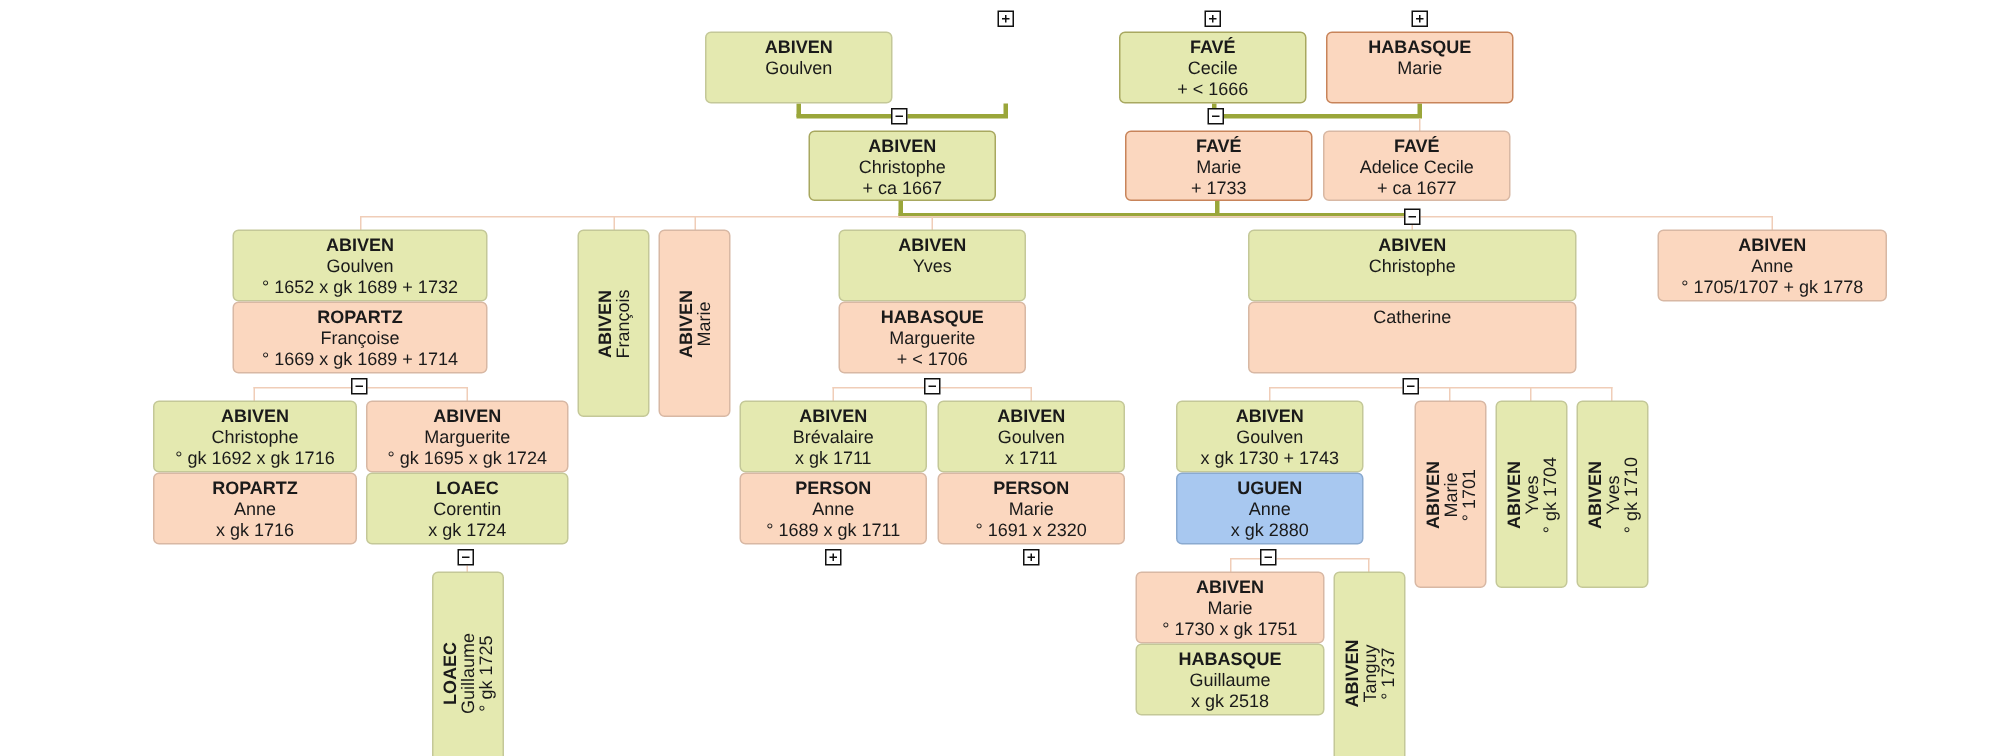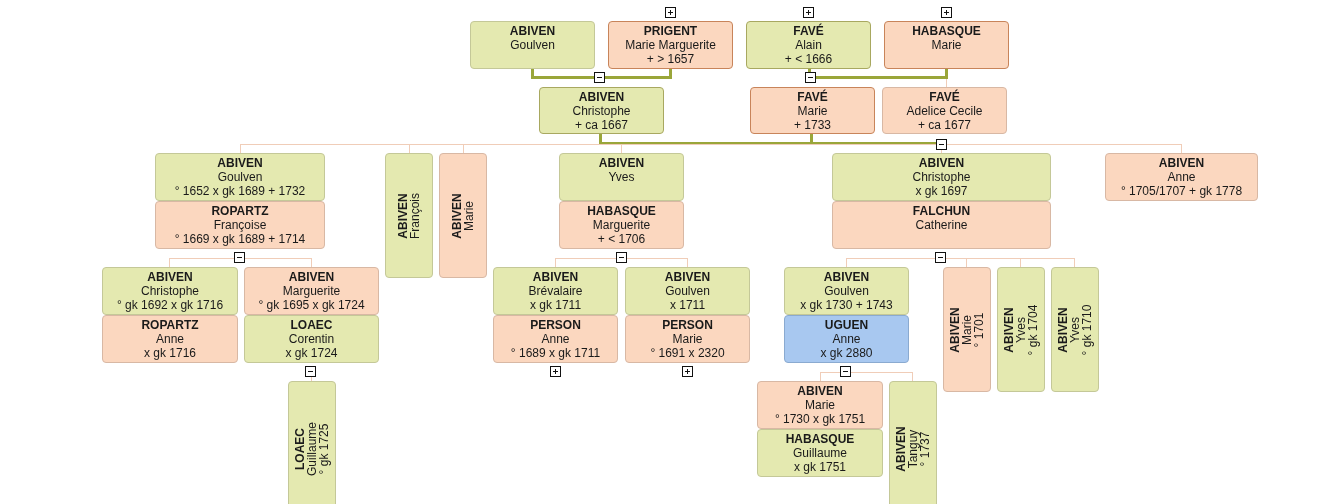--- a/index.html
+++ b/index.html
@@ -87,30 +87,25 @@
   <div class="line kids" style="left:1050px;top:258px;width:1px;height:10px;"></div>
 
   <div class="line kids" style="left:796px;top:372px;width:93px;height:1px;"></div>
   <div class="line kids" style="left:796px;top:372px;width:1px;height:10px;"></div>
   <div class="line kids" style="left:888px;top:372px;width:1px;height:10px;"></div>
 
   <div class="box m" style="left:446px;top:21px;width:125px;height:48px;">
     <span class="sn">ABIVEN</span>
     <span class="gn">Goulven</span>
   </div>
-  <div class="box f strong" style="left:584px;top:21px;width:125px;height:48px;">
-    <span class="sn">PRIGENT</span>
-    <span class="gn">Marie Marguerite</span>
-    <span class="dt">+ &gt; 1657</span>
-  </div>
   <div class="tog plus" style="left:641px;top:7px;"></div>
 
   <div class="box m strong" style="left:722px;top:21px;width:125px;height:48px;">
     <span class="sn">FAVÉ</span>
-    <span class="gn">Alain</span>
+    <span class="gn">Cecile</span>
     <span class="dt">+ &lt; 1666</span>
   </div>
   <div class="tog plus" style="left:779px;top:7px;"></div>
   <div class="box f strong" style="left:860px;top:21px;width:125px;height:48px;">
     <span class="sn">HABASQUE</span>
     <span class="gn">Marie</span>
   </div>
   <div class="tog plus" style="left:917px;top:7px;"></div>
 
   <div class="tog" style="left:570px;top:72px;"></div>
@@ -165,24 +160,22 @@
   <div class="box f" style="left:535px;top:201px;width:125px;height:48px;">
     <span class="sn">HABASQUE</span>
     <span class="gn">Marguerite</span>
     <span class="dt">+ &lt; 1706</span>
   </div>
   <div class="tog" style="left:592px;top:252px;"></div>
 
   <div class="box m" style="left:808px;top:153px;width:219px;height:48px;">
     <span class="sn">ABIVEN</span>
     <span class="gn">Christophe</span>
-    <span class="dt">x gk 1697</span>
   </div>
   <div class="box f" style="left:808px;top:201px;width:219px;height:48px;">
-    <span class="sn">FALCHUN</span>
     <span class="gn">Catherine</span>
   </div>
   <div class="tog" style="left:911px;top:252px;"></div>
 
   <div class="box f" style="left:1081px;top:153px;width:153px;height:48px;">
     <span class="sn">ABIVEN</span>
     <span class="gn">Anne</span>
     <span class="dt">° 1705/1707   + gk 1778</span>
   </div>
 
@@ -276,21 +269,21 @@
   </div>
 
   <div class="box f" style="left:733px;top:381px;width:126px;height:48px;">
     <span class="sn">ABIVEN</span>
     <span class="gn">Marie</span>
     <span class="dt">° 1730   x gk 1751</span>
   </div>
   <div class="box m" style="left:733px;top:429px;width:126px;height:48px;">
     <span class="sn">HABASQUE</span>
     <span class="gn">Guillaume</span>
-    <span class="dt">x gk 1751</span>
+    <span class="dt">x gk 2518</span>
   </div>
   <div class="box m v" style="left:865px;top:381px;width:48px;height:135px;">
     <div class="vin">
       <span class="sn">ABIVEN</span>
       <span class="gn">Tanguy</span>
       <span class="dt">° 1737</span>
     </div>
   </div>
 
 </div>

